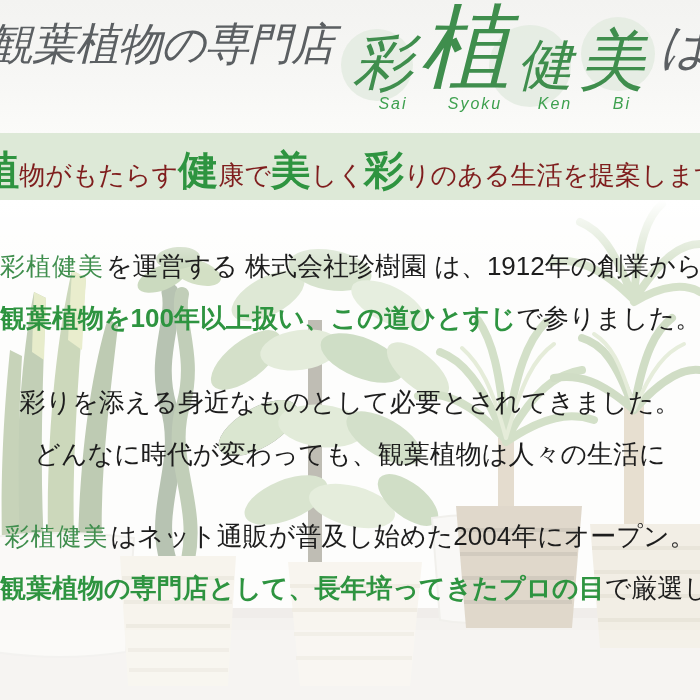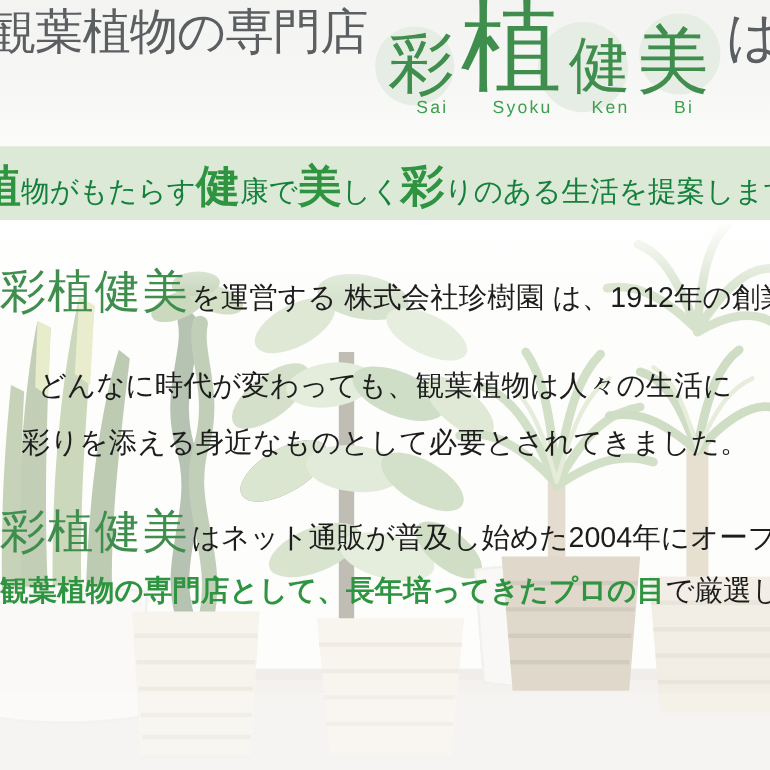--- a/index.html
+++ b/index.html
@@ -4,23 +4,24 @@
 <style>
   html,body{margin:0;padding:0;background:#ffffff;}
   .canvas{
     position:relative;width:700px;height:700px;overflow:hidden;
     background:#f6f6f4;
     font-family:"Liberation Sans",sans-serif;
   }
   
   .header{
     position:absolute;top:0;left:0;right:0;height:134px;
-    display:flex;justify-content:center;align-items:flex-start;
+    display:flex;justify-content:center;align-items:center;
     background:linear-gradient(180deg,#f3f3f1 0%,#f7f7f5 60%,#fbfbf9 100%);
     white-space:nowrap;
+    font-style:italic;
   }
   .hdr-prefix{font-size:44px;color:#5b5f62;font-weight:500;margin-bottom:46px;letter-spacing:-1px;}
   .brand{display:flex;align-items:flex-end;margin-left:16px;margin-bottom:16px;}
   .brand-col{position:relative;display:flex;flex-direction:column;align-items:center;margin:0 3px;}
   .brand-kanji{
     position:relative;z-index:2;line-height:0.95;color:#3f8e4d;
     font-family:"Liberation Serif",serif;font-weight:500;
   }
   .brand-col:nth-child(1) .brand-kanji{font-size:60px;}
   .brand-col:nth-child(2) .brand-kanji{font-size:92px;}
@@ -37,34 +38,34 @@
   .brand-col:nth-child(3) .brand-circle{width:82px;height:82px;left:-28px;bottom:6px;}
   .brand-col:nth-child(4) .brand-circle{width:74px;height:74px;left:2px;bottom:22px;}
   .hdr-suffix{font-size:50px;color:#5b5f62;font-weight:500;margin-left:12px;margin-bottom:42px;}
   
   .tagline{
     position:absolute;top:133px;left:0;right:0;height:74px;
     background:#dde9d7;display:flex;align-items:center;justify-content:center;
   }
   .tagline-line{white-space:nowrap;line-height:1;}
   .tg-accent{font-size:40px;font-weight:600;color:#2e9440;}
-  .tg-normal{font-size:26px;font-weight:500;color:#15803d;}
+  .tg-normal{font-size:26px;font-weight:500;color:#7f1d1d;}
   
   .photo{position:absolute;top:200px;left:0;width:700px;height:500px;}
   .photo svg{display:block;}
   
   .body-text{position:absolute;top:240px;left:0;right:0;text-align:center;z-index:3;}
   .para{margin:0;}
   .para-2{margin-top:32px;}
   .para-3{margin-top:30px;}
   .line{height:52px;line-height:52px;white-space:nowrap;}
   .seg-n{font-size:26px;font-weight:500;color:#1d1d1d;}
   .seg-g{font-size:26px;font-weight:600;color:#2e9440;}
   .seg-b{
-    font-size:42px;font-weight:500;color:#3f8e4d;
+    font-size:25px;font-weight:500;color:#3f8e4d;
     font-family:"Liberation Serif",serif;letter-spacing:1px;margin-right:2px;
   }
 </style>
 </head>
 <body>
 
 <div class="canvas">
 
   <div class="header">
     <span class="hdr-prefix">観葉植物の専門店</span>
@@ -183,24 +184,25 @@
 
       <rect x="0" y="0" width="700" height="500" fill="#ffffff" opacity="0.56"></rect>
       <rect x="0" y="0" width="700" height="70" fill="url(#fadeTop)"></rect>
       <rect x="0" y="430" width="700" height="70" fill="#ffffff" opacity="0.18"></rect>
     </svg>
   </div>
 
   <div class="body-text">
     <div class="para para-1">
       <div class="line"><span class="seg-b">彩植健美</span><span class="seg-n">を運営する 株式会社珍樹園 は、1912年の創業から</span></div>
+      <div class="line"><span class="seg-g">観葉植物を100年以上扱い、この道ひとすじ</span><span class="seg-n">で参りました。</span></div>
     </div>
     <div class="para para-2">
+      <div class="line"><span class="seg-n">彩りを添える身近なものとして必要とされてきました。</span></div>
       <div class="line"><span class="seg-n">どんなに時代が変わっても、観葉植物は人々の生活に</span></div>
-      <div class="line"><span class="seg-n">彩りを添える身近なものとして必要とされてきました。</span></div>
     </div>
     <div class="para para-3">
       <div class="line"><span class="seg-b">彩植健美</span><span class="seg-n">はネット通販が普及し始めた2004年にオープン。</span></div>
       <div class="line"><span class="seg-g">観葉植物の専門店として、長年培ってきたプロの目</span><span class="seg-n">で厳選した</span></div>
     </div>
   </div>
 
 </div>
 
 </body></html>

